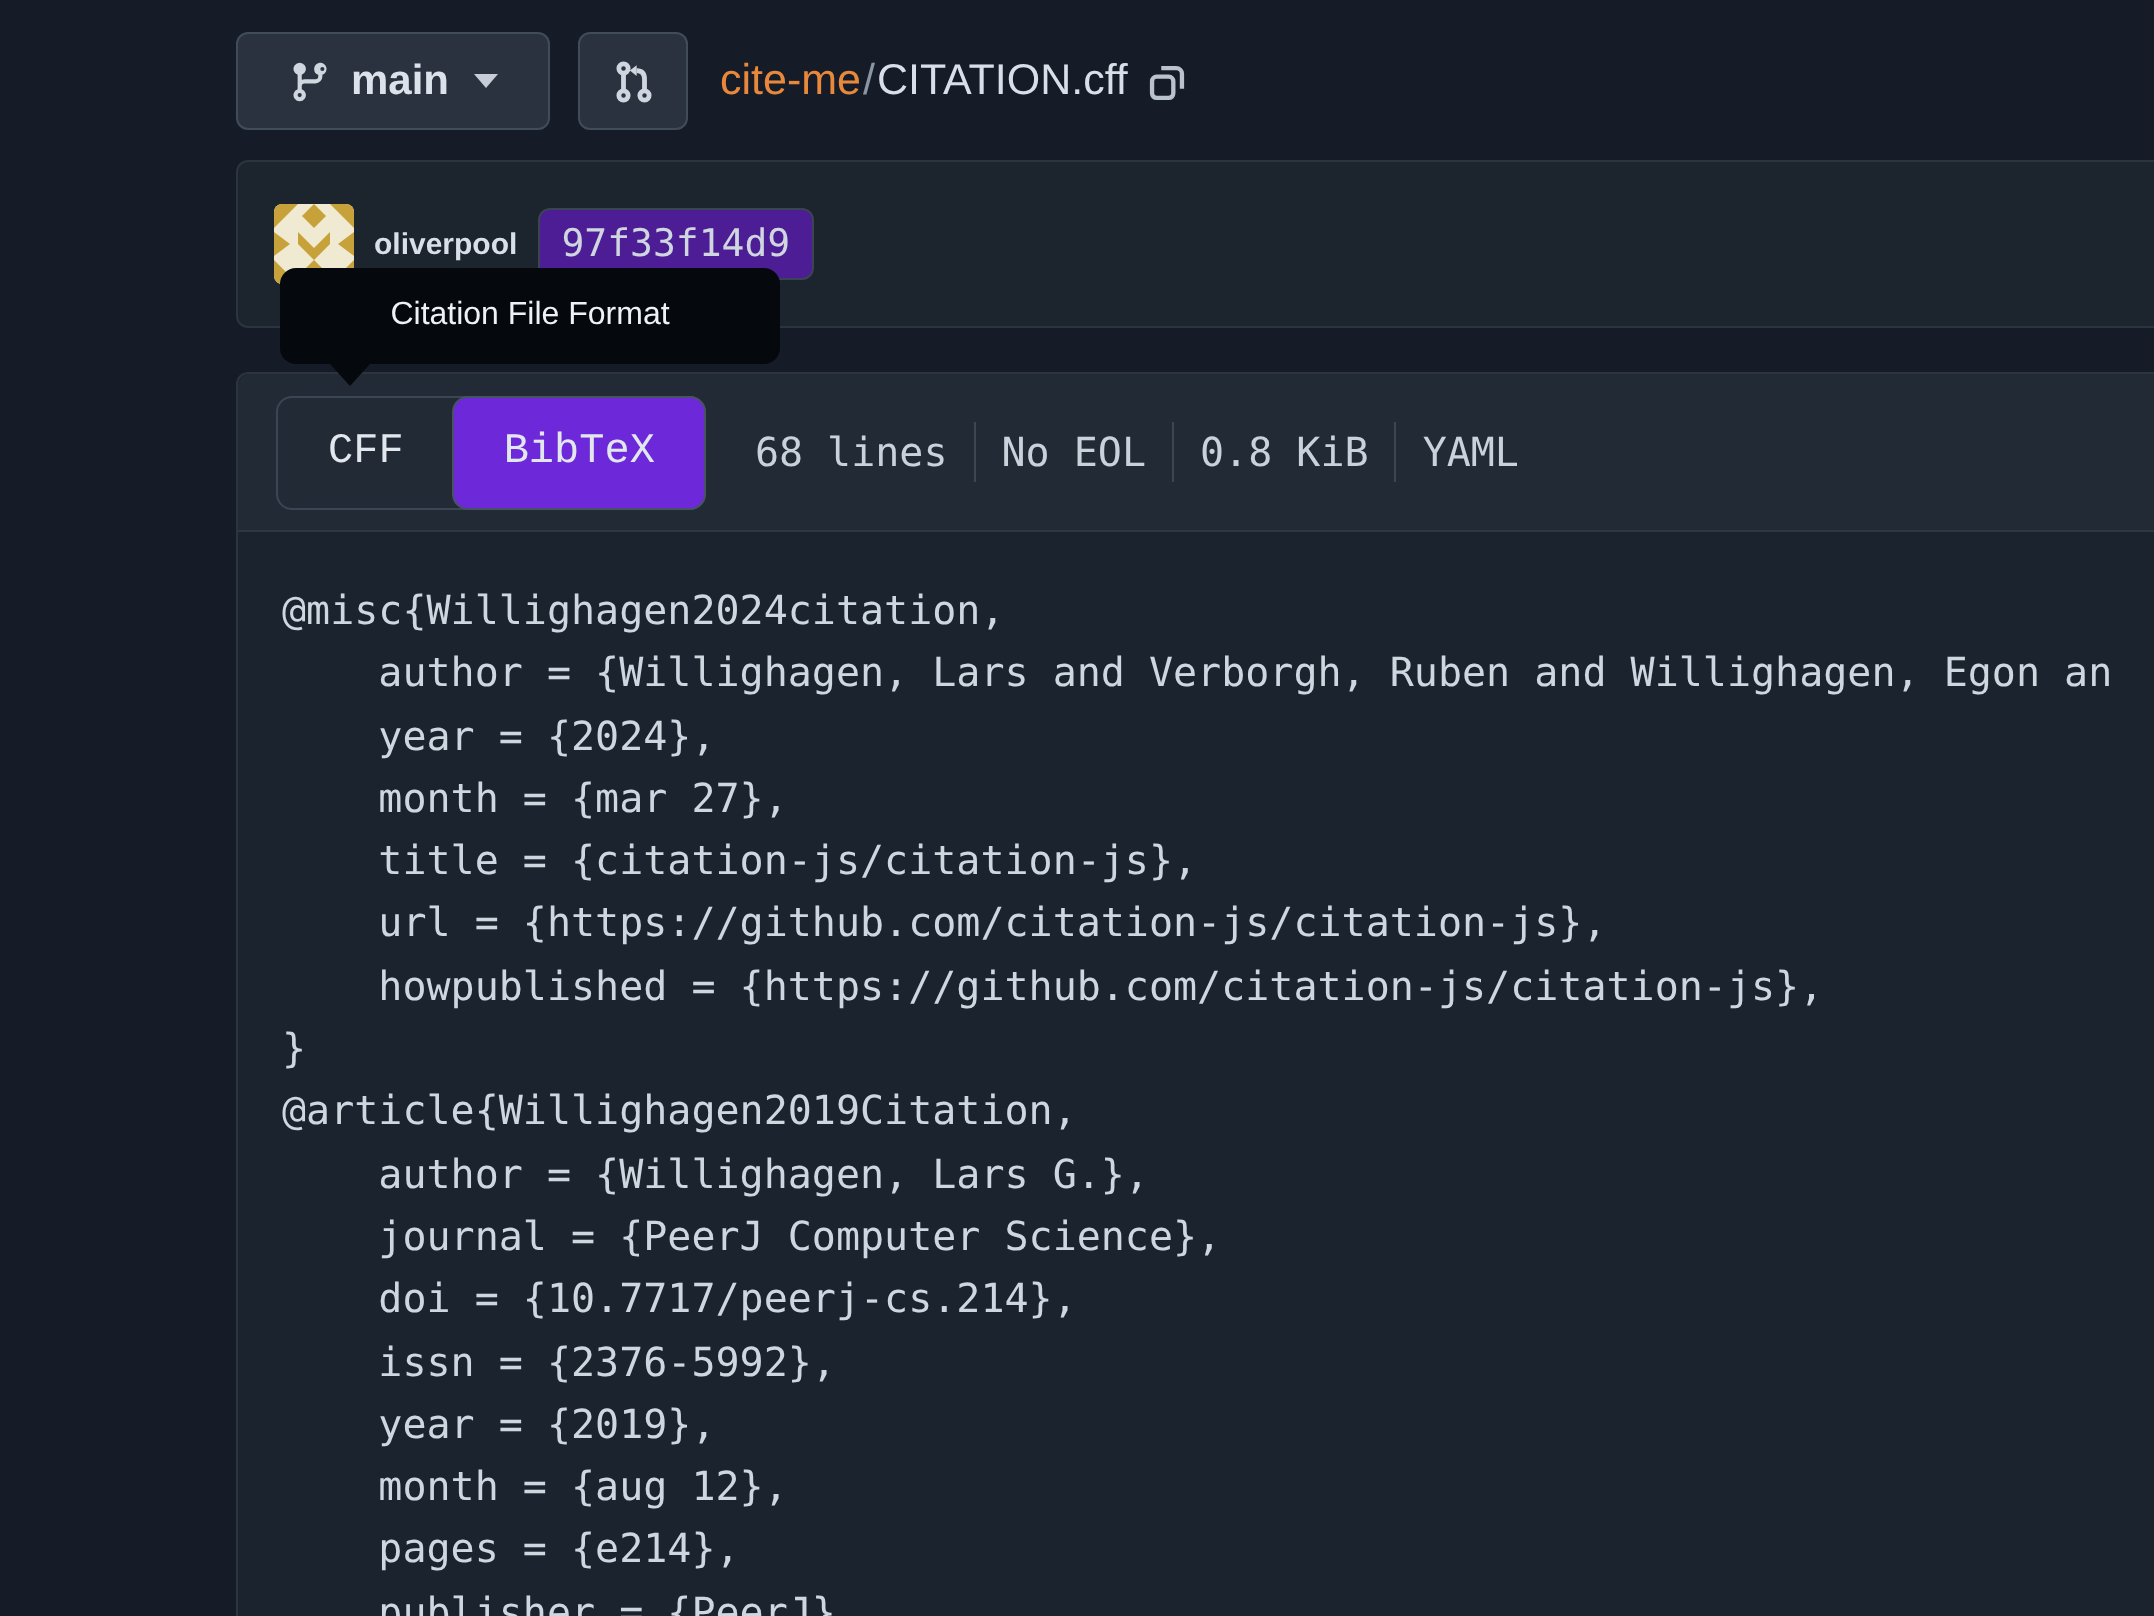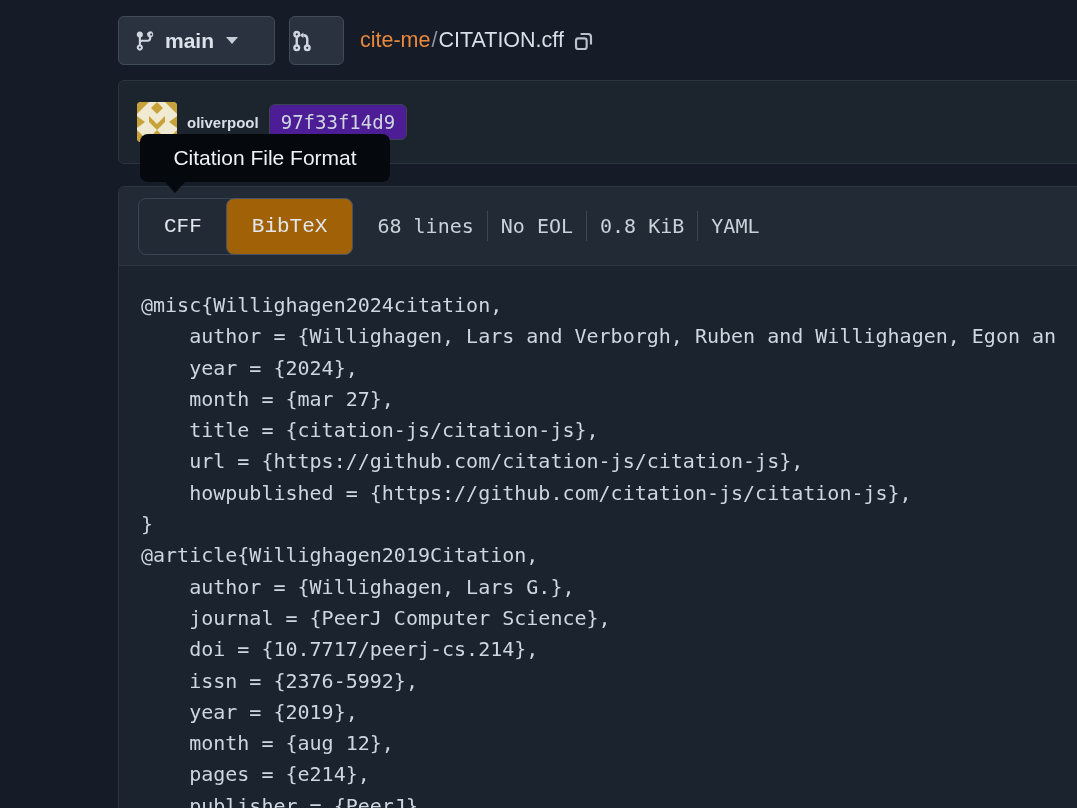--- a/index.html
+++ b/index.html
@@ -6,21 +6,21 @@
   html, body { background: #161c27; }
   body {
     width: 1077px; height: 808px; overflow: hidden; position: relative;
     font-family: "Liberation Sans", sans-serif;
   }
   .page { position: absolute; left: 118px; top: 0; width: 1382px; }
 
   
   .topbar { margin-top: 16px; display: flex; align-items: center; height: 49px; }
   .btn {
-    display: flex; align-items: center; height: 49px;
+    display: flex; align-items: center; justify-content: center; height: 49px;
     background: #2a323f; border: 1px solid #414c5b; border-radius: 6px;
     color: #dce2ea; cursor: pointer;
   }
   .branch-btn { padding: 0 15px; gap: 9px; min-width: 157px; }
   .branch-label { font-weight: bold; font-size: 21px; color: #dce2ea; }
   .caret {
     width: 0; height: 0; border-left: 6px solid transparent;
     border-right: 6px solid transparent; border-top: 7px solid #c6cdd7; margin-left: 3px;
   }
   .icon-btn { width: 55px; margin-left: 14px; }
@@ -55,42 +55,42 @@
     height: 79px; background: #222a36; border-bottom: 1px solid #2e3744;
     border-radius: 6px 6px 0 0; display: flex; align-items: center; padding: 0 19px;
   }
   .segmented { display: flex; align-items: stretch; height: 57px; border: 1px solid #3b4655; border-radius: 8px; }
   .seg-tab {
     display: flex; align-items: center; justify-content: center;
     font-family: Liberation Mono, monospace; font-size: 21px; color: #e2e7ee;
     background: transparent; border: none; padding: 0 25px; cursor: pointer;
   }
   .seg-tab.active {
-    background: #a16207; border: 1px solid #475365; border-radius: 8px; margin: -1px; text-align: center;
+    background: #6d28d9; border: 1px solid #475365; border-radius: 8px; margin: -1px; text-align: center;
   }
   .file-meta {
     display: flex; align-items: center; margin-left: 24px;
     font-family: "DejaVu Sans Mono", monospace; font-size: 20px; color: #c9d1da;
   }
   .meta-item { display: flex; align-items: center; white-space: pre; }
   .meta-item + .meta-item::before {
     content: ""; width: 1px; height: 30px; background: #3d4754; margin: 0 13px;
   }
 
   
   .code-pane { padding: 24px 22px; }
   pre.code {
     font-family: "DejaVu Sans Mono", monospace; font-size: 20px; line-height: 31.3px;
     color: #ced6e0; white-space: pre; overflow: hidden;
   }
 
   
   .tooltip {
     position: absolute; left: 140px; top: 134px; width: 250px; height: 48px;
-    background: #05080d; border-radius: 8px; color: #eef1f5; font-size: 21px;
+    background: #05080d; border-radius: 8px; color: #eef1f5; font-size: 16px;
     display: flex; align-items: center; justify-content: center; z-index: 10;
   }
   .tooltip::after {
     content: ""; position: absolute; top: 100%; left: 25px;
     border-left: 10px solid transparent; border-right: 10px solid transparent;
     border-top: 11px solid #05080d;
   }
 </style>
 </head>
 <body>

